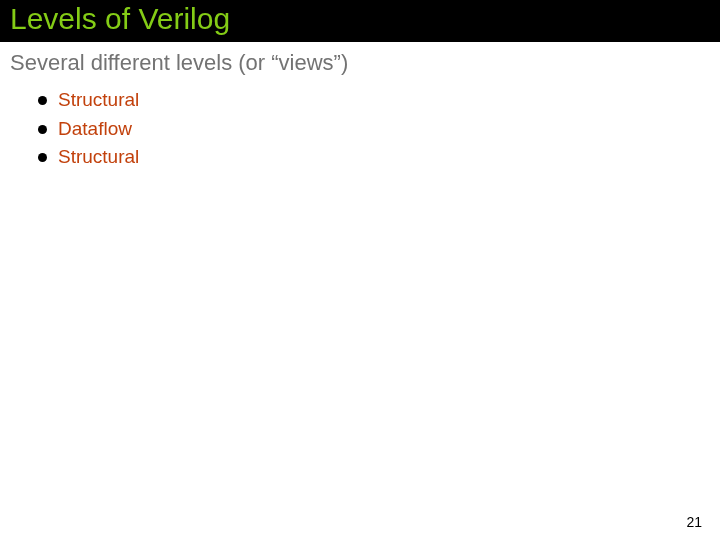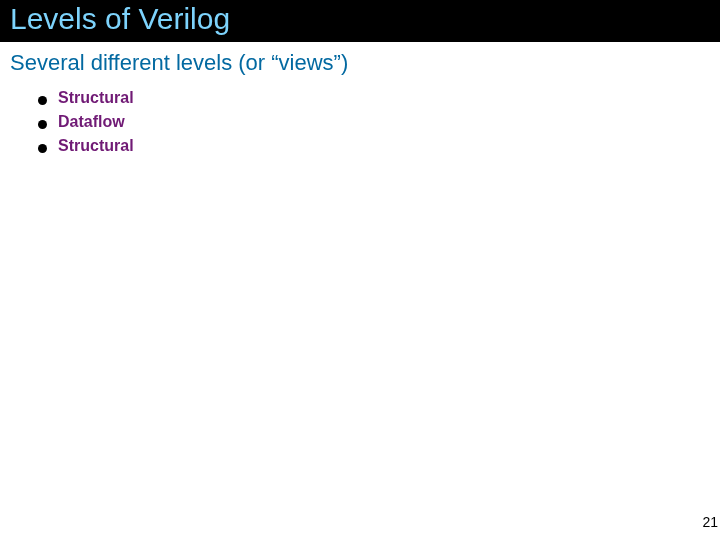--- a/index.html
+++ b/index.html
@@ -7,62 +7,61 @@
     padding: 0;
     width: 720px;
     height: 540px;
     background: #ffffff;
     font-family: Verdana, Geneva, sans-serif;
     overflow: hidden;
     position: relative;
   }
   .title-bar {
     background: #000000;
-    color: #7dd3fc;
+    color: #84cc16;
     padding: 2px 10px 6px 10px;
     font-size: 30px;
     font-weight: 400;
     letter-spacing: 0px;
   }
   .content {
     padding: 8px 14px 0 10px;
   }
   .subheading {
-    color: #0369a1;
+    color: #737373;
     font-size: 22px;
     font-weight: 400;
     margin: 0 0 10px 0;
   }
   .bullet-list {
     list-style: none;
     padding: 0 0 0 28px;
     margin: 0 0 24px 0;
   }
   .bullet-list li {
-    color: #701a75;
-    font-size: 16px;
+    color: #c2410c;
+    font-size: 19px;
     line-height: 1.5;
     position: relative;
     padding-left: 20px;
-    font-weight: bold;
   }
   .bullet-list li::before {
     content: "";
     position: absolute;
     left: 0;
     top: 10px;
     width: 9px;
     height: 9px;
     border-radius: 50%;
     background: #000000;
   }
   .page-number {
     position: absolute;
     bottom: 10px;
-    right: 2px;
+    right: 18px;
     font-size: 14px;
     color: #000000;
   }
 </style>
 </head>
 <body>
 
 <div class="title-bar">
   <span>Levels of Verilog</span>
 </div>

